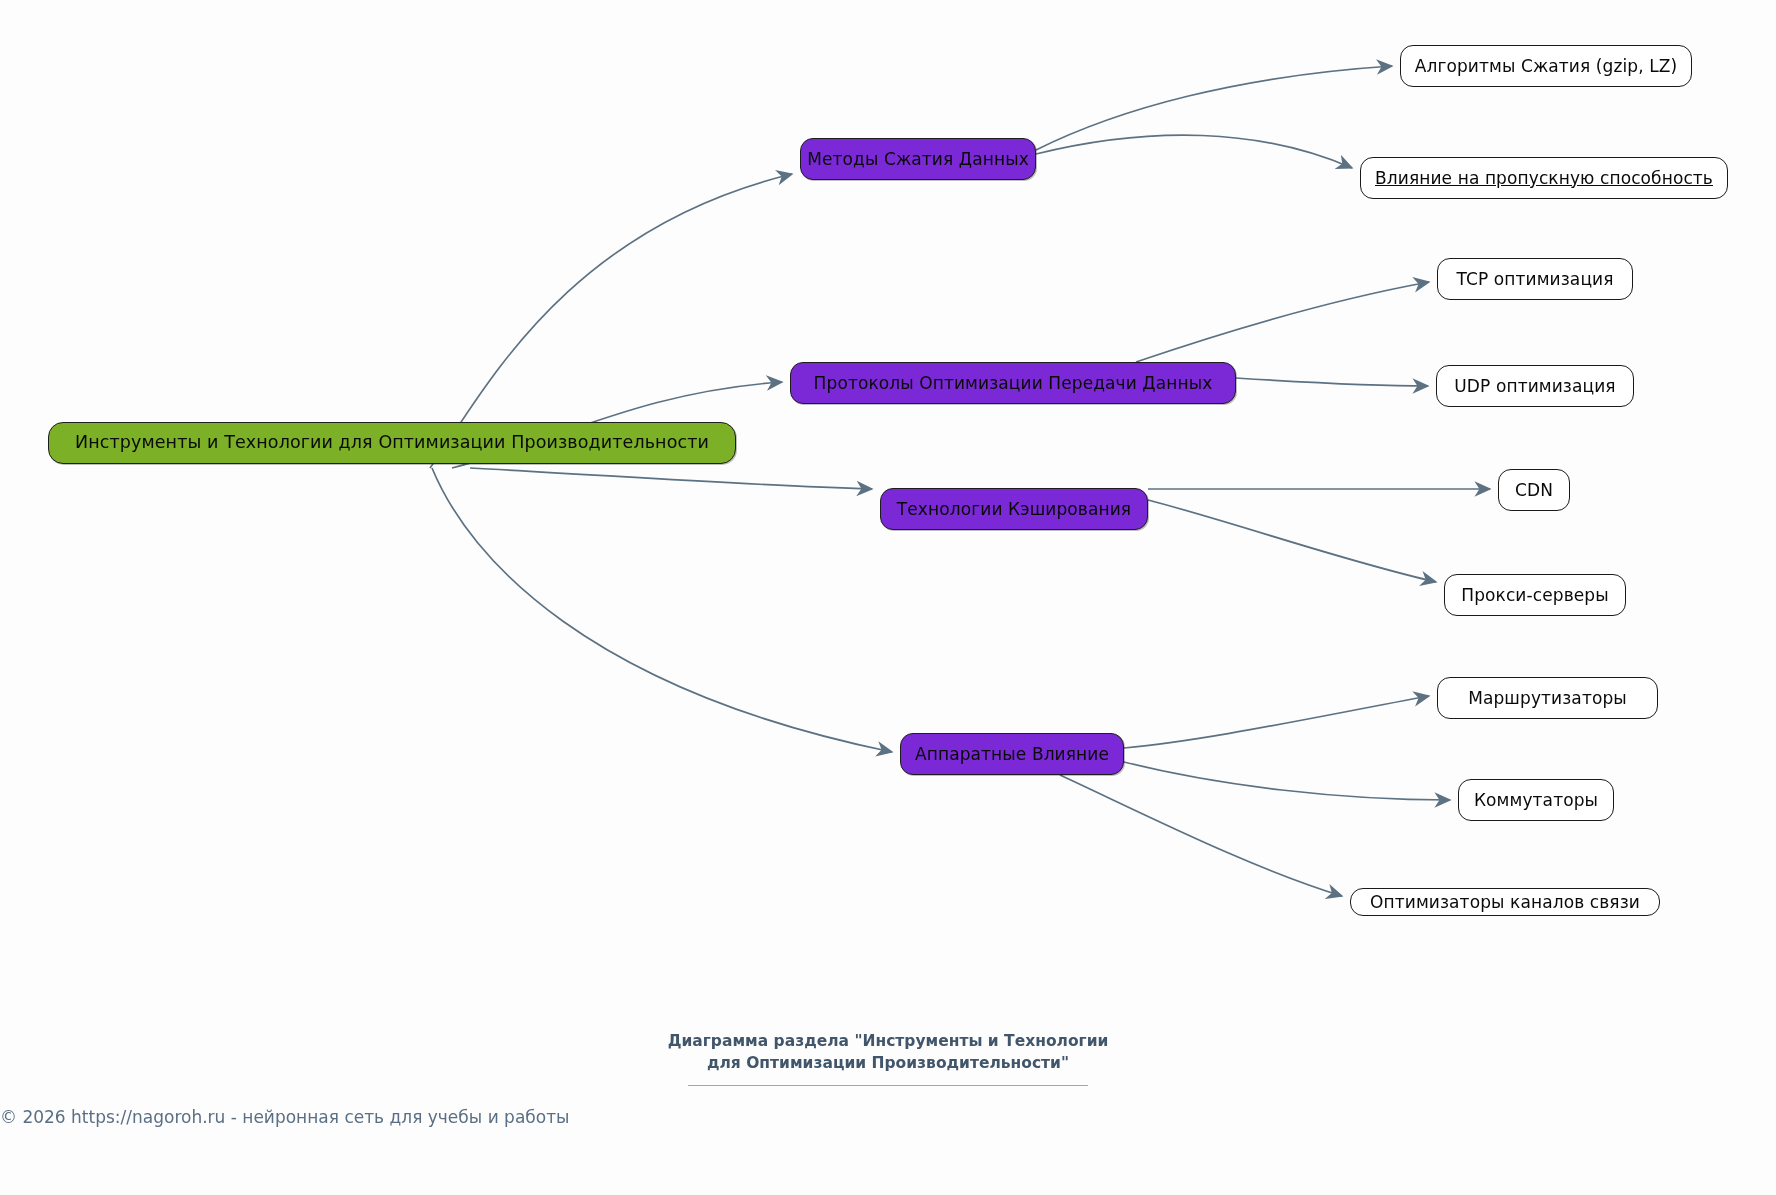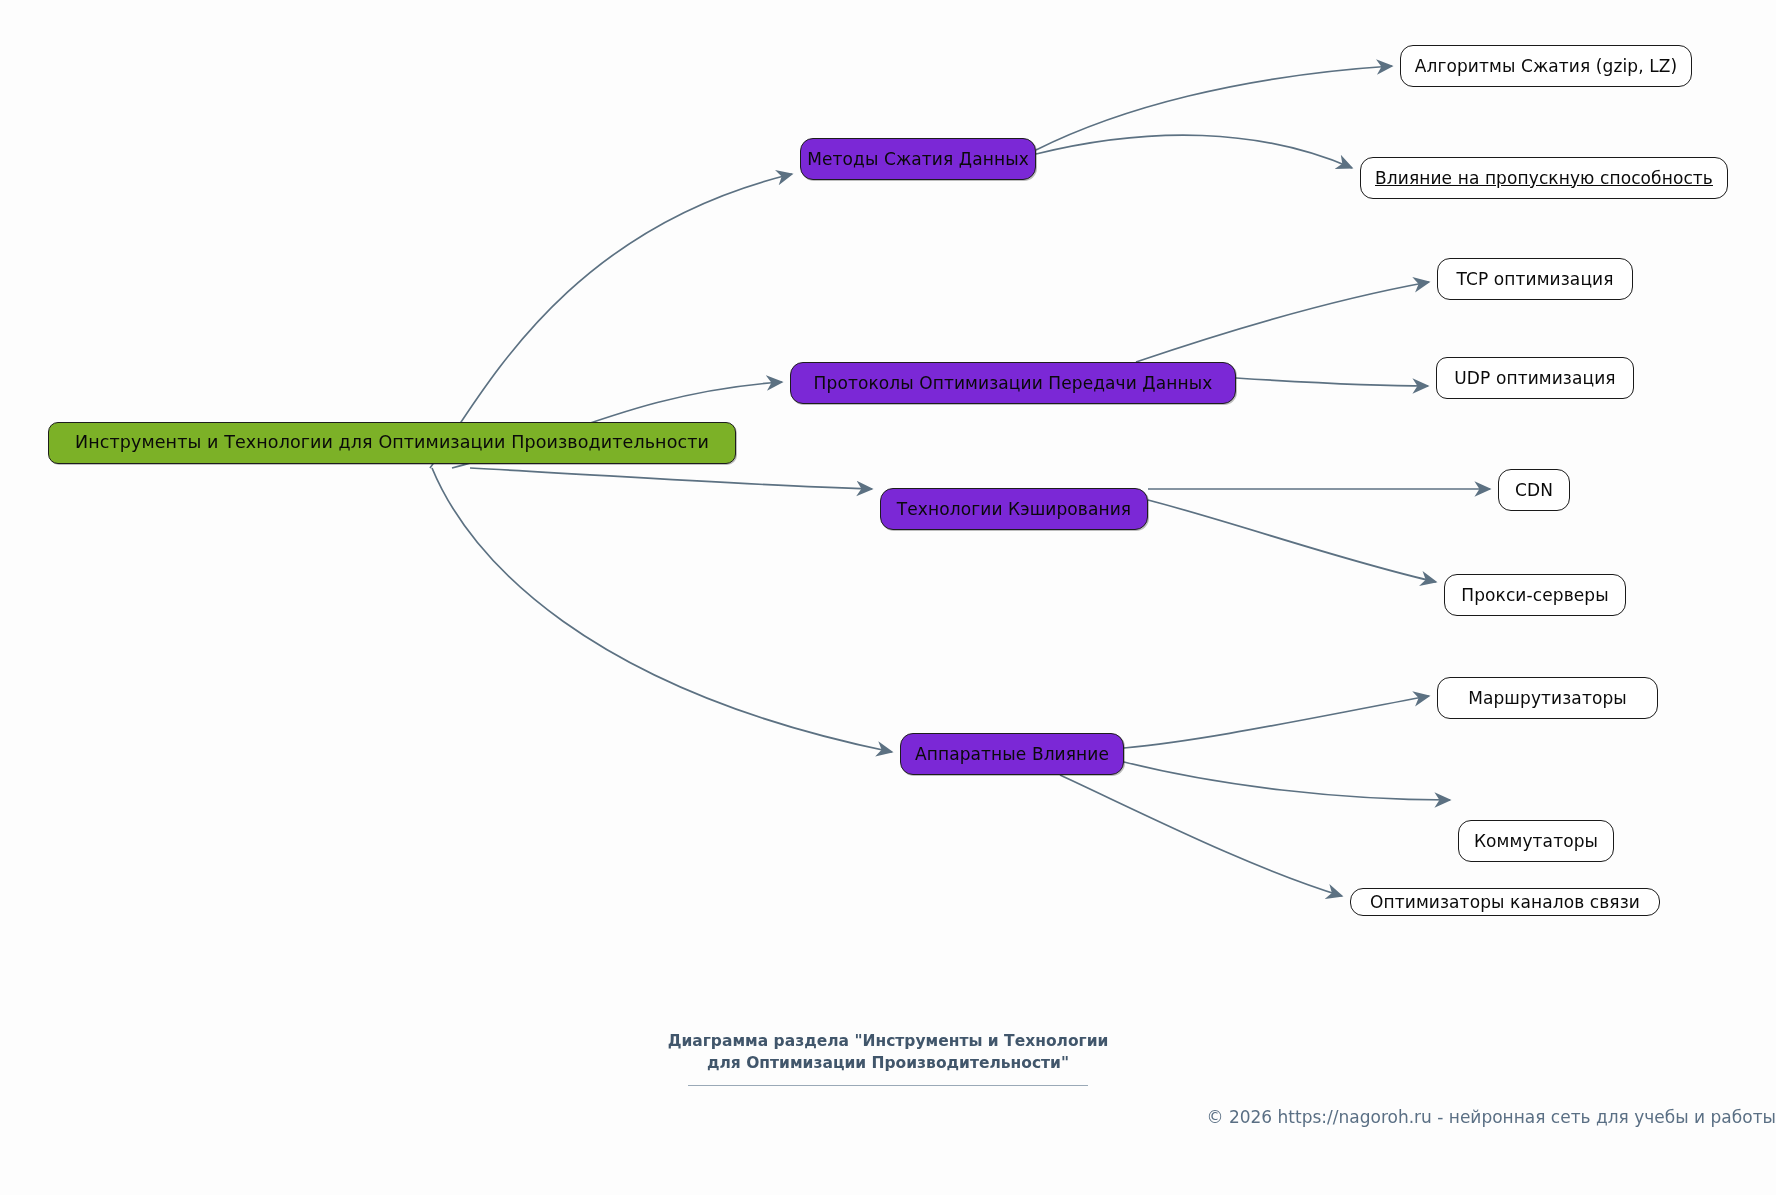--- a/index.html
+++ b/index.html
@@ -34,21 +34,21 @@
     justify-content: center;
     white-space: nowrap;
     border-radius: 12px;
     font-size: 17px;
     color: #0a0a0a;
     letter-spacing: 0.1px;
   }
   .node.root {
     background: #7cb127;
     border: 1.6px solid #1d1d1d;
-    border-radius: 10px;
+    border-radius: 15px;
     font-size: 17.5px;
     box-shadow: 1px 1px 0 rgba(0,0,0,0.25);
   }
   .node.branch {
     background: #7b28d6;
     border: 1.6px solid #1d1d1d;
     border-radius: 13px;
     box-shadow: 1px 1px 0 rgba(0,0,0,0.25);
   }
   .node.leaf {
@@ -78,21 +78,21 @@
     top: 1085px;
     width: 400px;
     height: 1px;
     background: #9aa9b7;
   }
   #footer-credit {
     position: absolute;
     left: 0;
     width: 1776px;
     top: 1107px;
-    text-align: right;
+    text-align: left;
     font-size: 17px;
     color: #5a6f84;
   }
 </style>
 </head>
 <body>
 
 <div id="canvas">
 
   <svg id="edges" viewBox="0 0 1776 1195">
@@ -131,41 +131,41 @@
   <div class="node leaf" style="left: 1360px; top: 157px; width: 368px; height: 42px; text-decoration: underline;">
     <span class="node-label">Влияние на пропускную способность</span>
   </div>
 
   <div class="node branch" style="left: 790px; top: 362px; width: 446px; height: 42px;">
     <span class="node-label">Протоколы Оптимизации Передачи Данных</span>
   </div>
   <div class="node leaf" style="left: 1437px; top: 258px; width: 196px; height: 42px;">
     <span class="node-label">TCP оптимизация</span>
   </div>
-  <div class="node leaf" style="left: 1436px; top: 357px; width: 198px; height: 42px; border-radius: 11px;">
+  <div class="node leaf" style="left: 1436px; top: 365px; width: 198px; height: 42px;">
     <span class="node-label">UDP оптимизация</span>
   </div>
 
   <div class="node branch" style="left: 880px; top: 488px; width: 268px; height: 42px;">
     <span class="node-label">Технологии Кэширования</span>
   </div>
   <div class="node leaf" style="left: 1498px; top: 469px; width: 72px; height: 42px;">
     <span class="node-label">CDN</span>
   </div>
   <div class="node leaf" style="left: 1444px; top: 574px; width: 182px; height: 42px;">
     <span class="node-label">Прокси-серверы</span>
   </div>
 
   <div class="node branch" style="left: 900px; top: 733px; width: 224px; height: 42px;">
     <span class="node-label">Аппаратные Влияние</span>
   </div>
   <div class="node leaf" style="left: 1437px; top: 677px; width: 221px; height: 42px;">
     <span class="node-label">Маршрутизаторы</span>
   </div>
-  <div class="node leaf" style="left: 1458px; top: 779px; width: 156px; height: 42px; margin-top: 41px;">
+  <div class="node leaf" style="left: 1458px; top: 779px; width: 156px; height: 42px;">
     <span class="node-label">Коммутаторы</span>
   </div>
   <div class="node leaf" style="left: 1350px; top: 888px; width: 310px; height: 28px;">
     <span class="node-label">Оптимизаторы каналов связи</span>
   </div>
 
   <div id="footer-title">
     <div>Диаграмма раздела "Инструменты и Технологии</div>
     <div>для Оптимизации Производительности"</div>
   </div>

